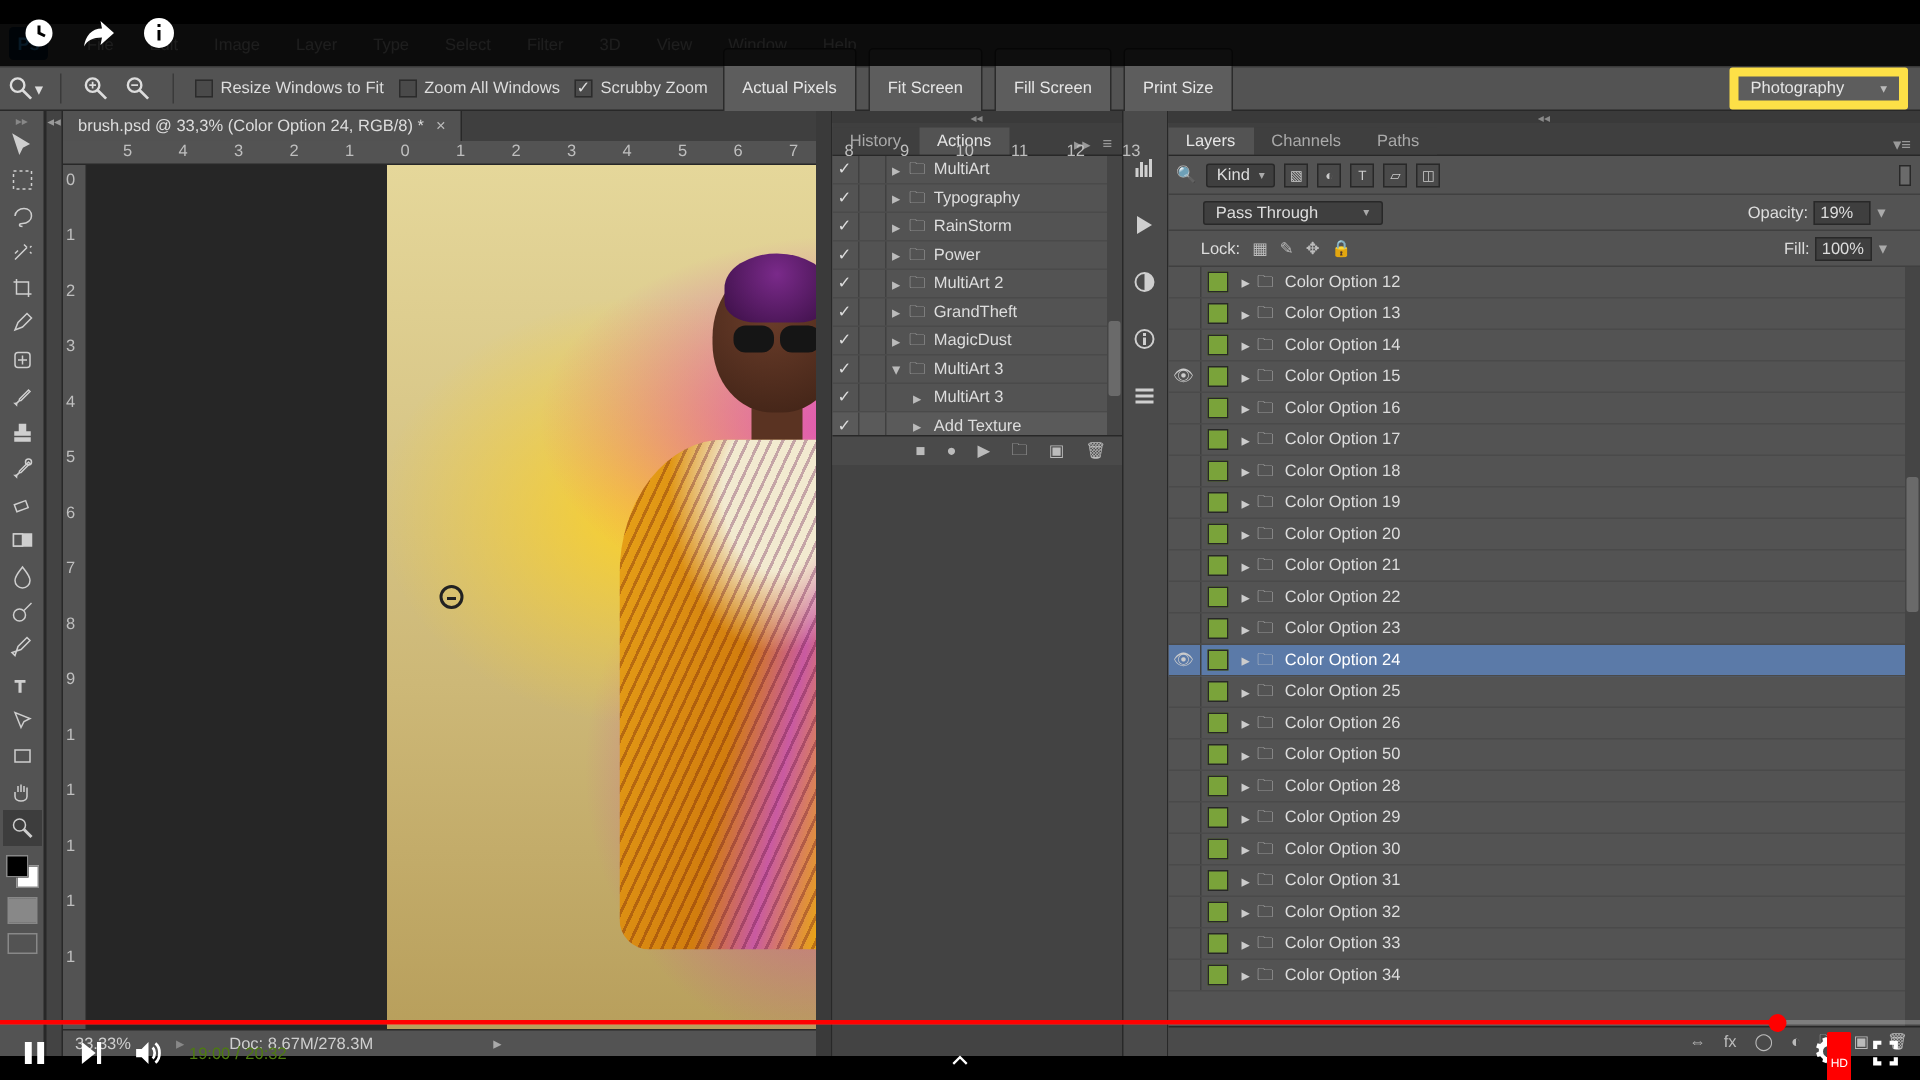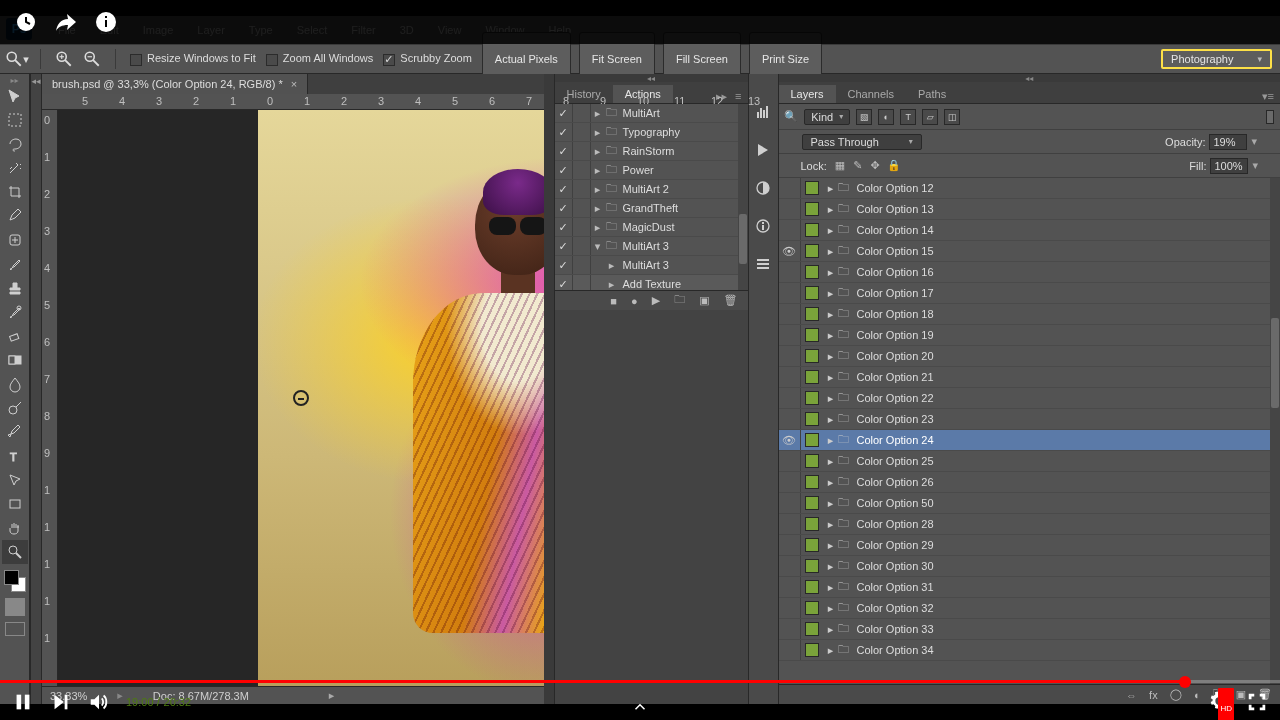--- a/index.html
+++ b/index.html
@@ -27,21 +27,21 @@
 .ps-menu{height:28px;background:#535353;display:flex;align-items:center;padding-left:46px;gap:0;color:#c8c8c8;}
 .ps-menu span{padding:0 12px;line-height:28px;cursor:default;}
 .ps-logo{position:absolute;left:6px;top:2px;width:26px;height:22px;background:#001e36;color:#31a8ff;font-weight:700;font-size:12px;display:flex;align-items:center;justify-content:center;border-radius:3px;}
 
 .ps-options{height:30px;background:#535353;border-top:1px solid #3a3a3a;border-bottom:1px solid #282828;display:flex;align-items:center;padding:0 8px;gap:10px;color:#ddd;}
 .ps-options .sep{width:1px;height:20px;background:#3a3a3a;margin:0 4px;}
 .ps-opt-icon{width:18px;height:18px;display:inline-flex;align-items:center;justify-content:center;}
 .ps-check{width:12px;height:12px;border:1px solid #2b2b2b;background:#4a4a4a;display:inline-block;vertical-align:middle;margin-right:5px;position:relative;}
 .ps-check.checked::after{content:"✓";position:absolute;top:-2px;left:0;color:#ddd;font-size:11px;}
 .ps-btn{background:#5d5d5d;border:1px solid #2b2b2b;color:#e6e6e6;padding:20px 12px;border-radius:3px;cursor:default;}
-.ps-dropdown{background:#5d5d5d;border:2px solid #fde047;color:#e6e6e6;padding:2px 8px;border-radius:2px;display:flex;align-items:center;gap:24px;}
+.ps-dropdown{background:#5d5d5d;border:6px solid #fde047;color:#e6e6e6;padding:2px 8px;border-radius:2px;display:flex;align-items:center;gap:24px;}
 .ps-dropdown::after{content:"▾";font-size:9px;color:#bbb;}
 .ps-options-right{margin-left:auto;}
 
 .ps-body{flex:1;display:flex;min-height:0;background:#525252;position:relative;}
 
 
 .ps-tools{width:30px;background:#535353;border-right:1px solid #282828;display:flex;flex-direction:column;align-items:center;padding-top:2px;gap:0;}
 .ps-tool{width:26px;height:24px;display:flex;align-items:center;justify-content:center;color:#cfcfcf;position:relative;cursor:default;}
 .ps-tool.sel{background:#3d3d3d;}
 .ps-tool svg{width:16px;height:16px;fill:#cfcfcf;stroke:#cfcfcf;}

